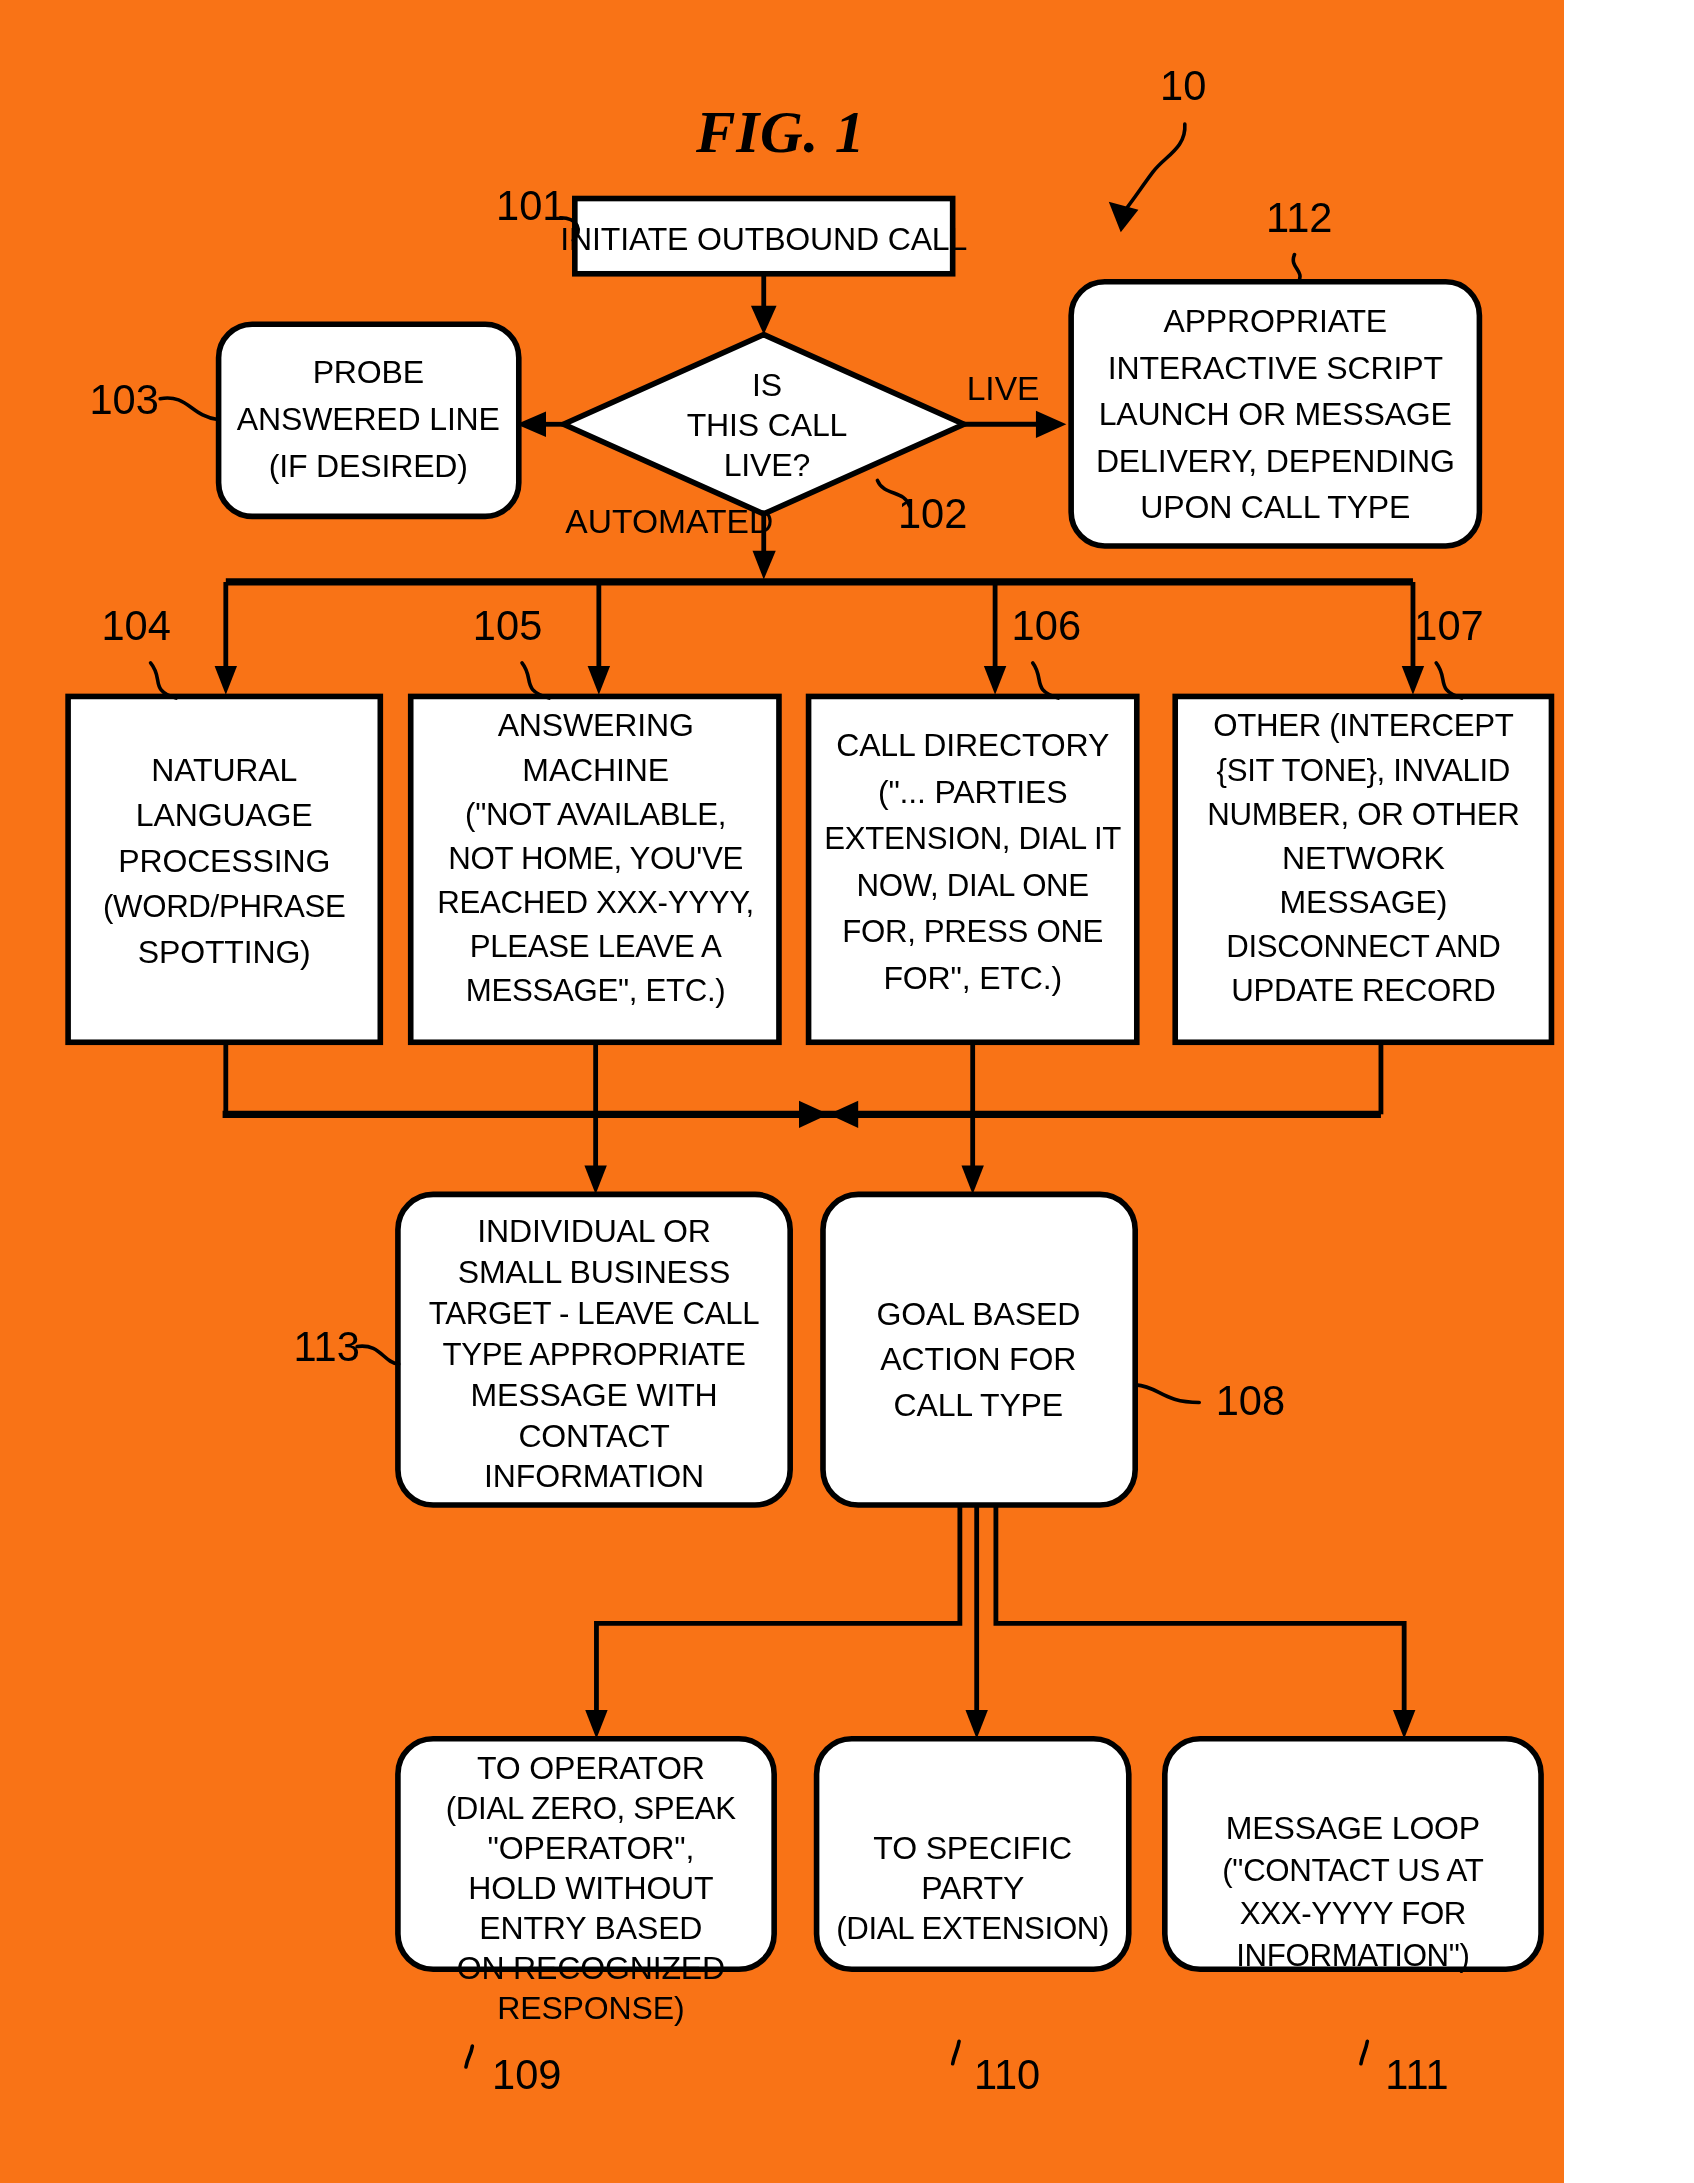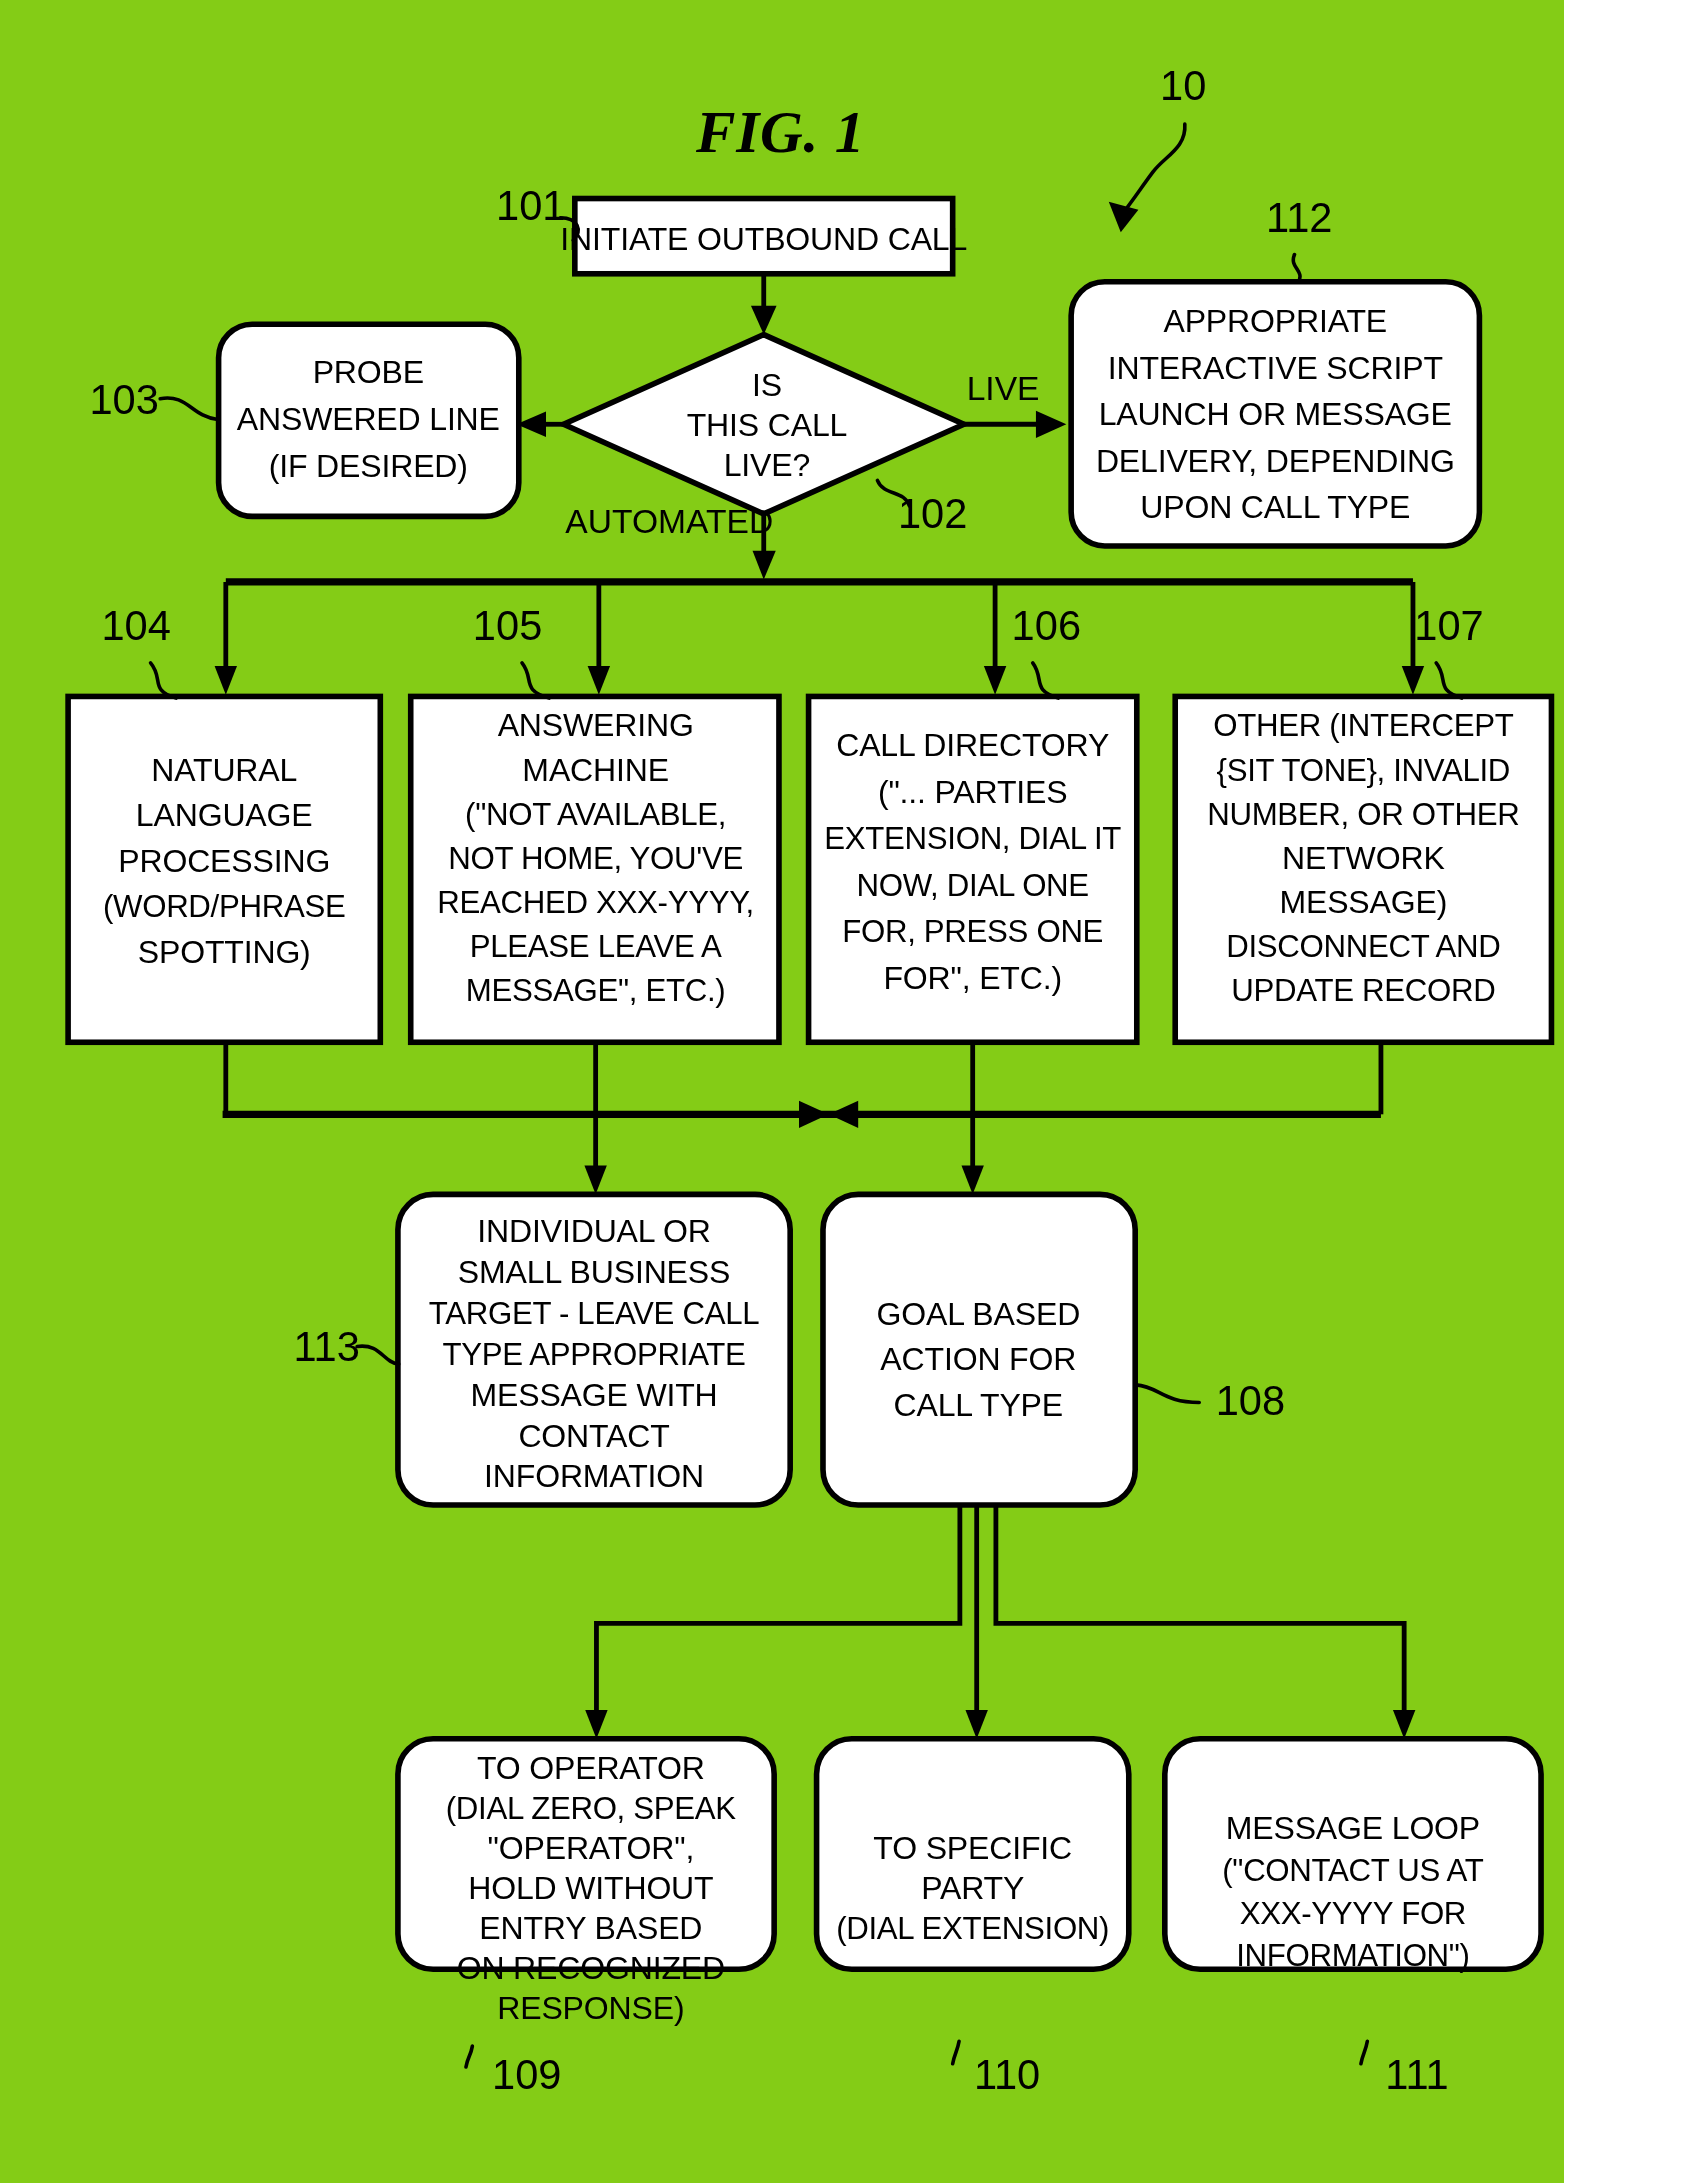--- a/index.html
+++ b/index.html
@@ -4,21 +4,21 @@
 <style>
   html, body {
     margin: 0;
     padding: 0;
     background: #ffffff;
   }
   #page {
     position: relative;
     width: 1564px;
     height: 2183px;
-    background: #84cc16;
+    background: #f97316;
     overflow: hidden;
     font-family: "Liberation Sans", sans-serif;
   }
   svg#figure {
     position: absolute;
     left: 0;
     top: 0;
     width: 1694px;
     height: 2183px;
     display: block;

